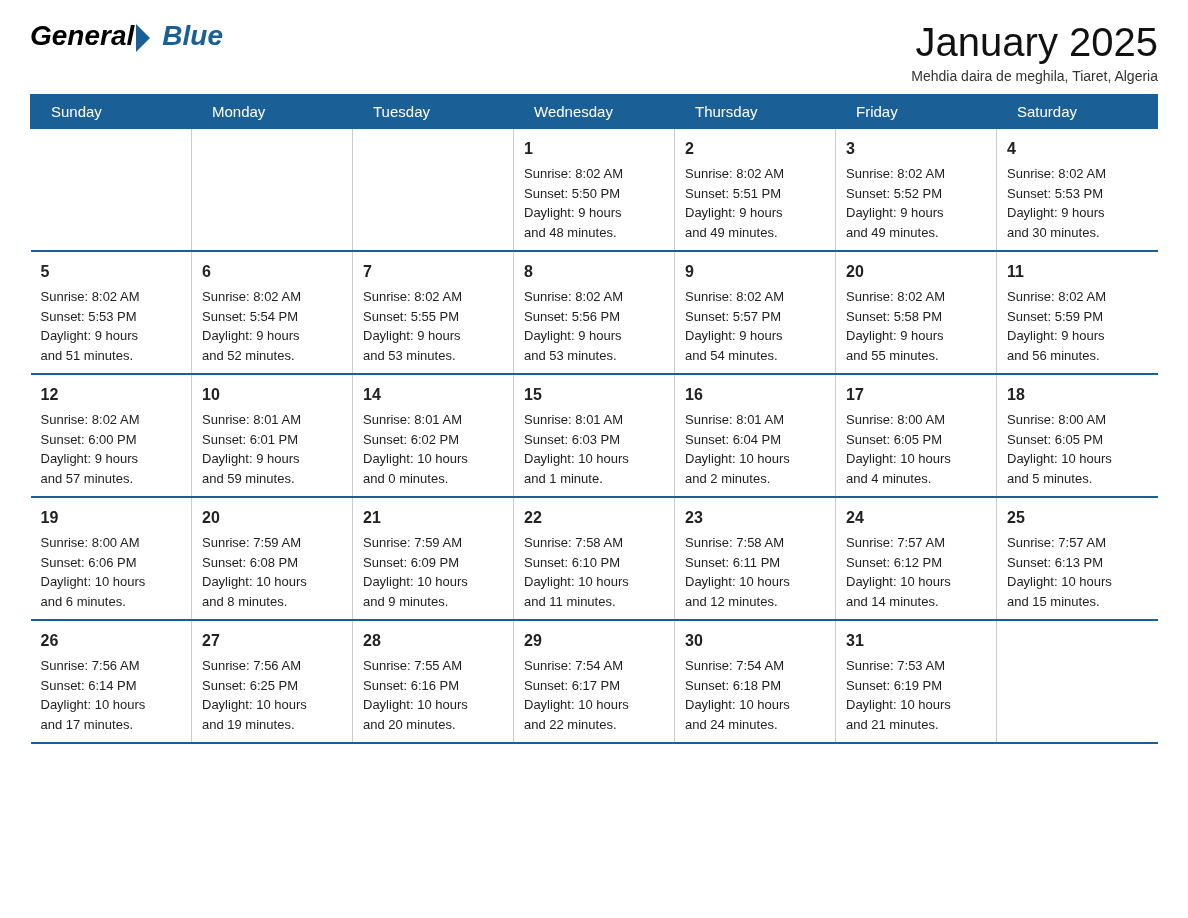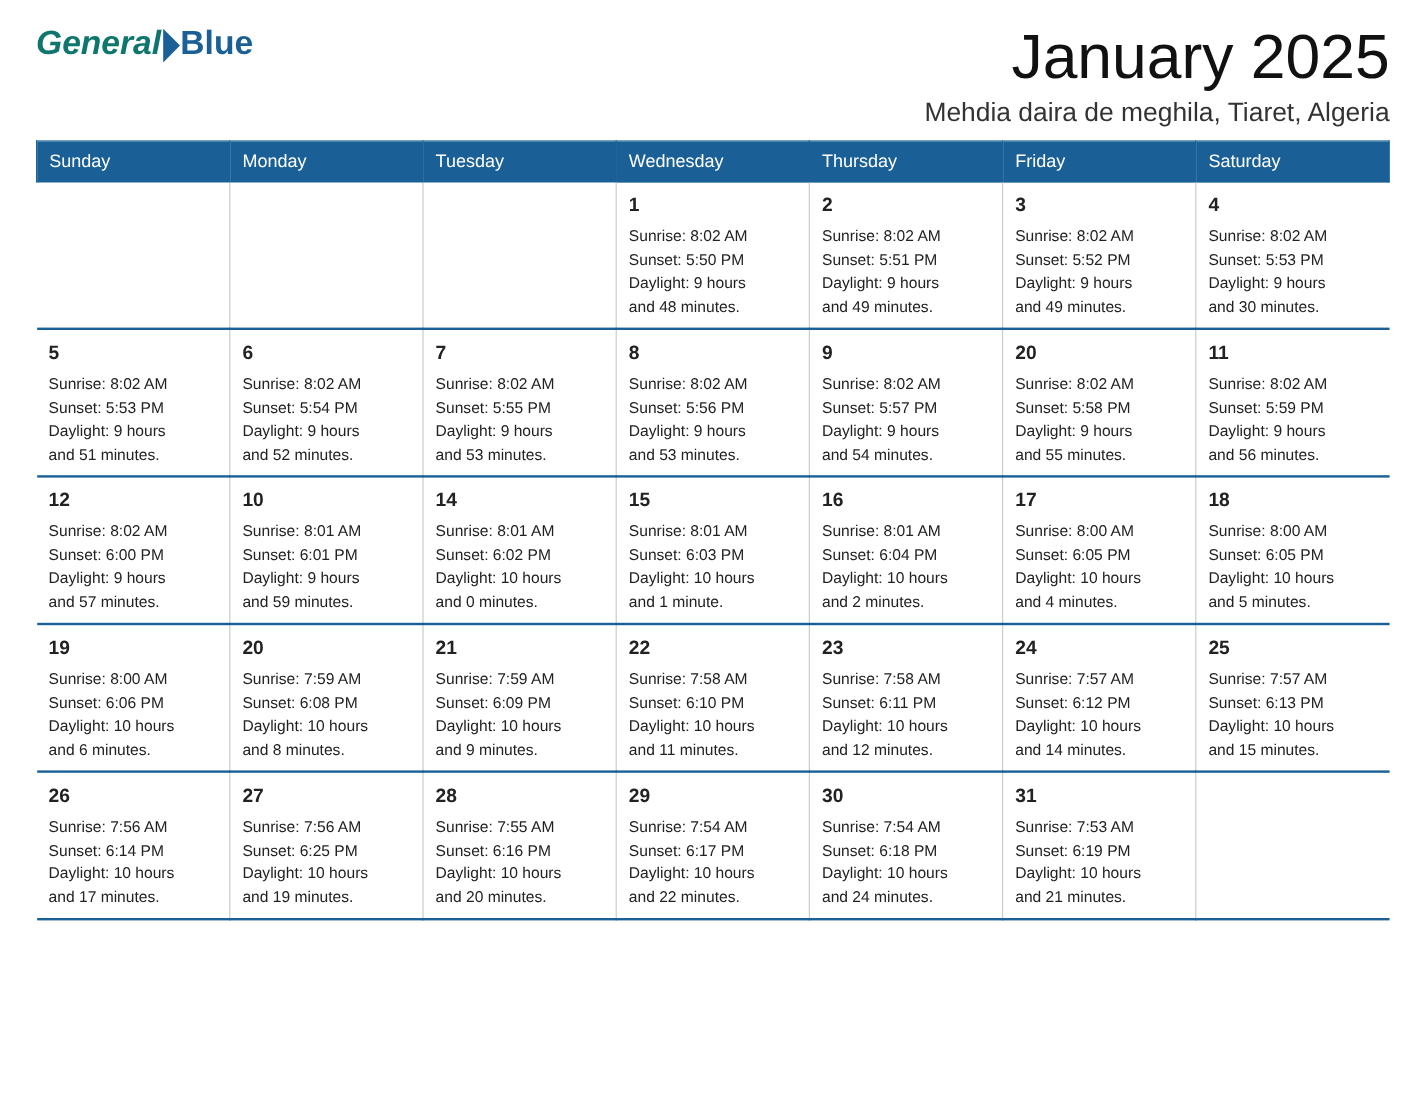--- a/index.html
+++ b/index.html
@@ -18,65 +18,66 @@
       margin-bottom: 8px;
     }
     .logo {
       display: flex;
       align-items: center;
       gap: 0;
     }
     .logo-text-general {
       font-size: 28px;
       font-weight: bold;
-      color: #0f766e;
+      color: #000000;
       font-style: italic;
     }
     .logo-triangle {
       width: 0;
       height: 0;
       border-left: 14px solid #1a6096;
       border-top: 14px solid transparent;
       border-bottom: 14px solid transparent;
       margin-left: 2px;
       margin-top: 4px;
     }
     .logo-blue {
       font-size: 28px;
       font-weight: bold;
       color: #1a6096;
-      margin-left: 0;
+      font-style: italic;
+      margin-left: 12px;
     }
     .title-block {
       text-align: right;
     }
     .main-title {
-      font-size: 52px;
+      font-size: 40px;
       font-weight: normal;
       color: #111;
       line-height: 1.1;
     }
     .subtitle {
-      font-size: 22px;
+      font-size: 14px;
       color: #333;
       margin-top: 4px;
     }
     .calendar {
       width: 100%;
       border-collapse: collapse;
       margin-top: 10px;
     }
     .calendar thead tr {
       background-color: #1a6096;
     }
     .calendar thead th {
       color: #fff;
       font-size: 15px;
       font-weight: normal;
-      padding: 8px 10px;
+      padding: 8px 20px;
       text-align: left;
       border: 1px solid #1a6096;
     }
     .calendar tbody tr {
       border-bottom: 2px solid #1a6096;
     }
     .calendar tbody td {
       vertical-align: top;
       padding: 8px 10px;
       font-size: 13px;

